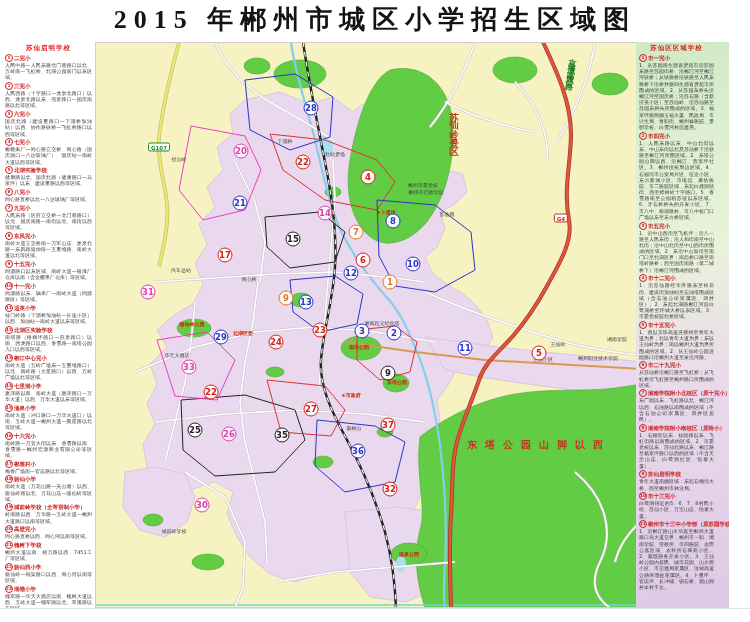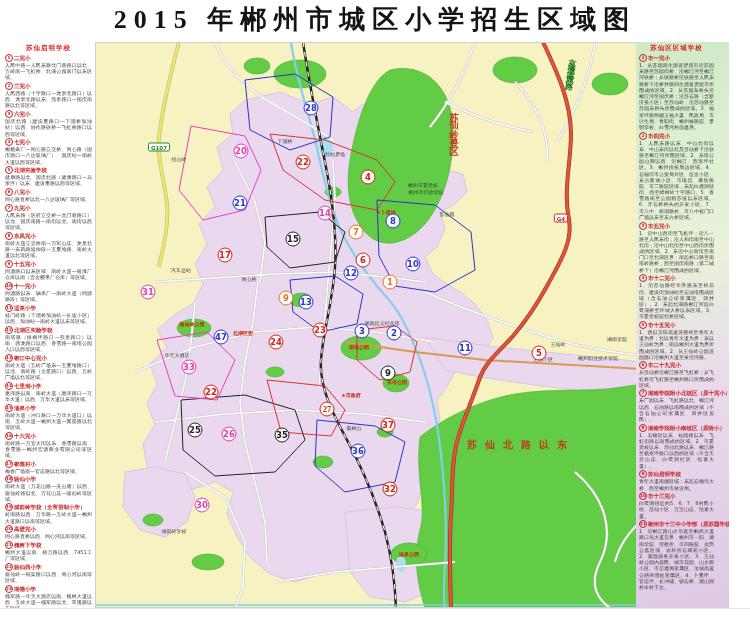--- a/index.html
+++ b/index.html
@@ -251,21 +251,21 @@
       <path d="M172,338 L230,344 L250,368 L236,394 L186,390 Z" stroke="#e03030"></path>
       <path d="M62,298 L112,290 L140,318 L122,358 L80,354 Z" stroke="#ef3cc0"></path>
       <path d="M262,288 L300,284 L322,300 L315,330 L285,338 L262,318 Z" stroke="#e03030"></path>
       <path d="M170,175 L225,170 L250,190 L240,220 L195,226 L172,205 Z" stroke="#222"></path>
       <path d="M195,238 L240,234 L268,252 L262,282 L225,290 L198,270 Z" stroke="#2836c8"></path>
     </g>
     <rect x="0.5" y="0.5" width="560" height="565" fill="none" stroke="#cfcfcf"></rect>
   </svg>
 
   <div class="vlabel" id="suxianling-label">苏仙岭景区</div>
-  <div id="wangxianling-label">苏仙北路以东</div>
+  <div id="wangxianling-label">东塔公园山脚以西</div>
   <div class="vlabel" id="expwy-label">京港澳高速公路</div>
   <div class="shield" id="g107-shield" style="left:64px;top:105px">G107</div>
   <div class="shield" id="g4-shield" style="left:466px;top:176px">G4</div>
 
   <div id="map-markers">
       <div class="marker" style="left: 183px; top: 66px; border-color: rgb(41, 54, 200); color: rgb(41, 54, 200); margin-left: 33px;">28</div>
       <div class="marker" style="left: 146px; top: 109px; border-color: rgb(226, 60, 180); color: rgb(226, 60, 180);">20</div>
       <div class="marker" style="left: 208px; top: 120px; border-color: rgb(212, 35, 20); color: rgb(212, 35, 20);">22</div>
       <div class="marker" style="left: 273px; top: 135px; border-color: rgb(212, 35, 20); color: rgb(212, 35, 20);">4</div>
       <div class="marker" style="left: 230px; top: 171px; border-color: rgb(226, 60, 180); color: rgb(226, 60, 180);">14</div>
@@ -277,28 +277,28 @@
       <div class="marker" style="left: 268px; top: 218px; border-color: rgb(212, 35, 20); color: rgb(212, 35, 20);">6</div>
       <div class="marker" style="left: 318px; top: 222px; border-color: rgb(41, 54, 200); color: rgb(41, 54, 200);">10</div>
       <div class="marker" style="left: 256px; top: 231px; border-color: rgb(41, 54, 200); color: rgb(41, 54, 200);">12</div>
       <div class="marker" style="left: 295px; top: 240px; border-color: rgb(226, 118, 30); color: rgb(226, 118, 30);">1</div>
       <div class="marker" style="left: 191px; top: 256px; border-color: rgb(226, 118, 30); color: rgb(226, 118, 30);">9</div>
       <div class="marker" style="left: 211px; top: 260px; border-color: rgb(41, 54, 200); color: rgb(41, 54, 200);">13</div>
       <div class="marker" style="left: 53px; top: 250px; border-color: rgb(226, 60, 180); color: rgb(226, 60, 180);">31</div>
       <div class="marker" style="left: 225px; top: 288px; border-color: rgb(212, 35, 20); color: rgb(212, 35, 20);">23</div>
       <div class="marker" style="left: 267px; top: 289px; border-color: rgb(41, 54, 200); color: rgb(41, 54, 200);">3</div>
       <div class="marker" style="left: 299px; top: 291px; border-color: rgb(41, 54, 200); color: rgb(41, 54, 200);">2</div>
-      <div class="marker" style="left: 126px; top: 295px; border-color: rgb(41, 54, 200); color: rgb(41, 54, 200);">47</div>
+      <div class="marker" style="left: 126px; top: 295px; border-color: rgb(41, 54, 200); color: rgb(41, 54, 200);">29</div>
       <div class="marker" style="left: 181px; top: 300px; border-color: rgb(212, 35, 20); color: rgb(212, 35, 20);">24</div>
       <div class="marker" style="left: 370px; top: 306px; border-color: rgb(41, 54, 200); color: rgb(41, 54, 200);">11</div>
       <div class="marker" style="left: 444px; top: 311px; border-color: rgb(212, 35, 20); color: rgb(212, 35, 20);">5</div>
       <div class="marker" style="left: 293px; top: 331px; border-color: rgb(34, 34, 34); color: rgb(34, 34, 34);">9</div>
       <div class="marker" style="left: 94px; top: 325px; border-color: rgb(226, 60, 180); color: rgb(226, 60, 180);">33</div>
       <div class="marker" style="left: 116px; top: 350px; border-color: rgb(212, 35, 20); color: rgb(212, 35, 20);">22</div>
-      <div class="marker" style="left: 232px; top: 367px; border-color: rgb(212, 35, 20); color: rgb(212, 35, 20); font-family: Liberation Serif, serif;">27</div>
+      <div class="marker" style="left: 216px; top: 367px; border-color: rgb(212, 35, 20); color: rgb(212, 35, 20);">27</div>
       <div class="marker" style="left: 293px; top: 383px; border-color: rgb(212, 35, 20); color: rgb(212, 35, 20);">37</div>
       <div class="marker" style="left: 100px; top: 388px; border-color: rgb(34, 34, 34); color: rgb(34, 34, 34);">25</div>
       <div class="marker" style="left: 187px; top: 393px; border-color: rgb(34, 34, 34); color: rgb(34, 34, 34);">35</div>
       <div class="marker" style="left: 263px; top: 409px; border-color: rgb(41, 54, 200); color: rgb(41, 54, 200);">36</div>
       <div class="marker" style="left: 134px; top: 392px; border-color: rgb(226, 60, 180); color: rgb(226, 60, 180);">26</div>
       <div class="marker" style="left: 295px; top: 447px; border-color: rgb(212, 35, 20); color: rgb(212, 35, 20);">32</div>
       <div class="marker" style="left: 107px; top: 463px; border-color: rgb(226, 60, 180); color: rgb(226, 60, 180);">30</div>
     </div>
   <div id="map-labels">
       <div class="plabel" style="left: 84px; top: 117px;">担山岭</div>

